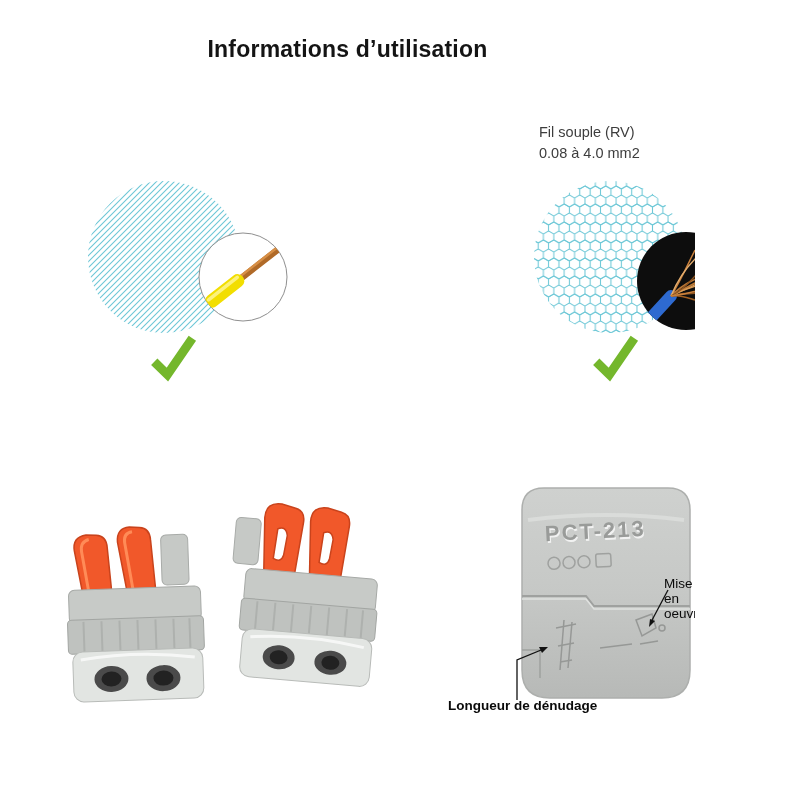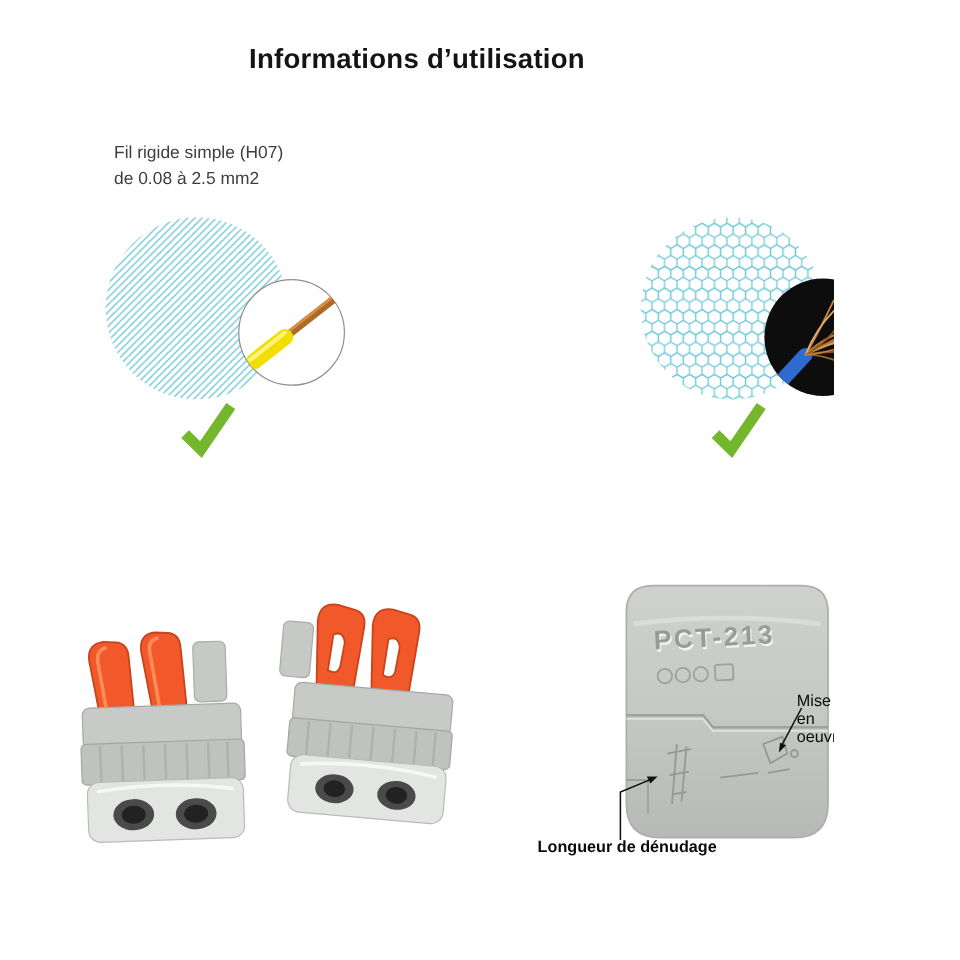--- a/index.html
+++ b/index.html
@@ -16,25 +16,25 @@
   .ann-longueur{left:448px;top:698px;font-weight:bold;}
   svg{display:block;}
 </style>
 </head>
 <body>
 
 <div class="canvas">
 
   <div class="abs title">Informations d’utilisation</div>
 
-  <div class="abs wire-label label-left">
-    <div>Fil rigide simple (H07)</div>
-    <div>de 0.08 à 2.5 mm2</div>
+
+  <div class="abs wire-label label-right">
+    <div>Fil souple (RV)</div>
+    <div>0.08 à 4.0 mm2</div>
   </div>
-
 
   <svg class="abs" style="left:86px;top:180px;" width="156" height="156">
     <defs>
       <pattern id="diagLines" width="6" height="6" patternUnits="userSpaceOnUse">
         <path d="M-1.5,1.5 L1.5,-1.5 M-1.5,7.5 L7.5,-1.5 M4.5,7.5 L7.5,4.5" stroke="#6cc7d6" stroke-width="1.1" fill="none"></path>
       </pattern>
     </defs>
     <circle cx="78" cy="77" r="76" fill="url(#diagLines)"></circle>
   </svg>
 

